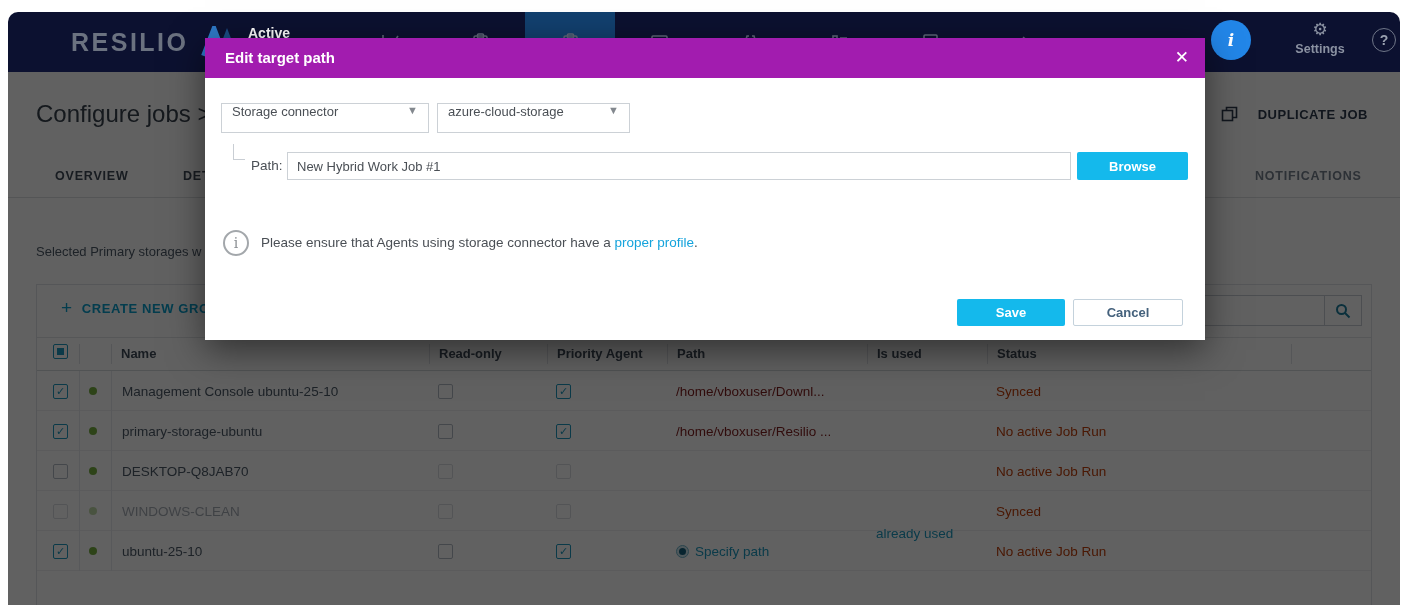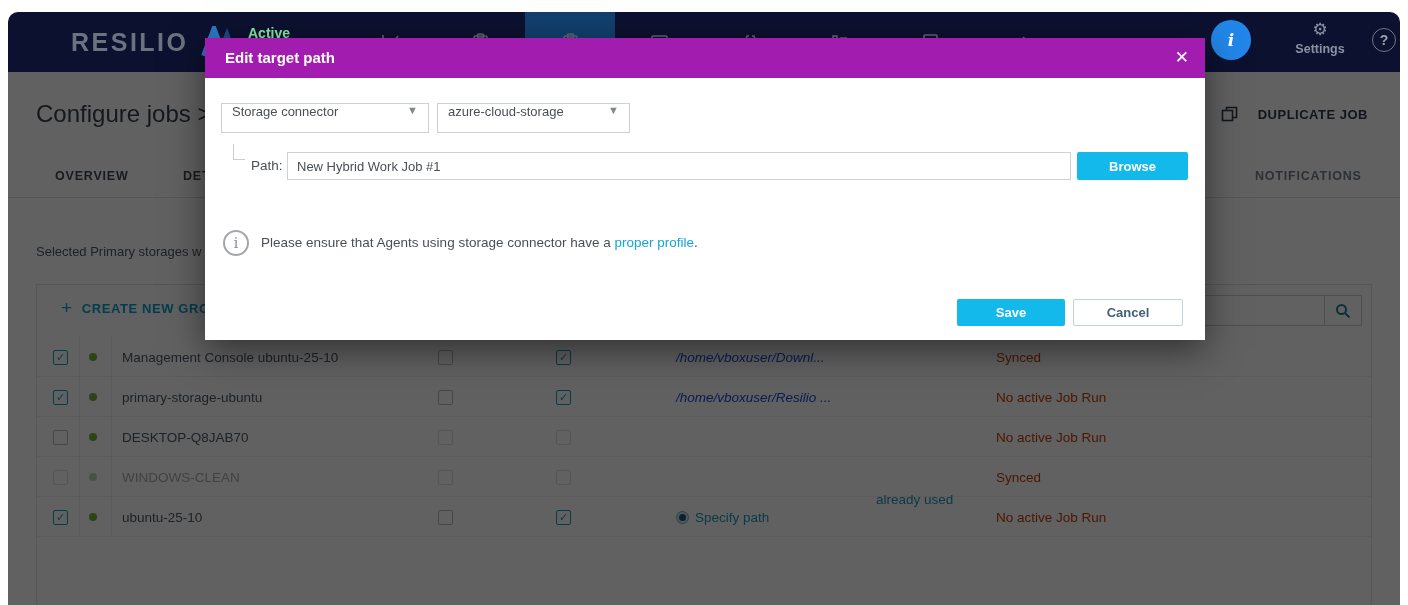--- a/index.html
+++ b/index.html
@@ -3,21 +3,21 @@
 <meta charset="utf-8">
 <style>
   * { margin:0; padding:0; box-sizing:border-box; }
   html,body { width:1408px; height:605px; background:#ffffff; font-family:"Liberation Sans", sans-serif; overflow:hidden; }
   .app { position:absolute; left:8px; top:12px; width:1392px; height:593px; border-radius:10px 10px 0 0; overflow:hidden; background:#ffffff; }
 
   
   .navbar { position:relative; height:60px; background:#0c1130; }
   .brand { position:absolute; left:28px; top:16px; font-size:25px; font-weight:bold; letter-spacing:2.5px; color:#6b7280;margin-left:35px; }
   .logo-mark { position:absolute; left:192px; top:14px; }
-  .product-label { position:absolute; left:240px; top:13px; font-size:14px; font-weight:bold; color:#86efac; }
+  .product-label { position:absolute; left:240px; top:13px; font-size:14px; font-weight:bold; color:#ffffff; }
   .nav-tabs { position:absolute; left:337px; top:0; height:60px; display:flex; }
   .nav-tab { width:90px; height:60px; display:flex; justify-content:center; padding-top:20px; }
   .nav-tab.active { background:#12406f; }
   .nav-tab svg { stroke:#5f6779; fill:none; stroke-width:1.6; }
   .info-btn { position:absolute; left:1203px; top:8px; width:40px; height:40px; border-radius:50%; background:#2286e8; color:#fff; display:flex; align-items:center; justify-content:center; font-family:"DejaVu Serif", serif; font-style:italic; font-weight:bold; font-size:17px; }
   .settings { position:absolute; left:1280px; top:8px; width:64px; text-align:center; color:#8b92a2; }
   .settings .gear { font-size:17px; line-height:20px; }
   .settings .lbl { font-size:12.5px; font-weight:bold; margin-top:2px; }
   .help-btn { position:absolute; left:1364px; top:16px; width:24px; height:24px; border:1.6px solid #6f7688; border-radius:50%; color:#9aa1b0; font-size:14px; font-weight:bold; display:flex; align-items:center; justify-content:center; }
 
@@ -50,21 +50,21 @@
   .trow .cell.c1, .trow .cell.c2 { border-left:1px solid #e8eaee; height:40px; }
   .trow .cell.c2 { padding-left:10px;text-align:right; }
   .trow.disabled .name { color:#a7adb6; }
   .dot { width:8px; height:8px; border-radius:50%; background:#76b041; }
   .trow.disabled .dot { opacity:.45; }
   .cb { width:15px; height:15px; border:1px solid #b4bcc4; border-radius:2px; background:#fff; display:flex; align-items:center; justify-content:center; font-size:11px; }
   .cb.checked { border-color:#1d9ac0; color:#1d9ac0; }
   .cb.indet { border-color:#1d9ac0; }
   .cb.indet::after { content:""; width:7px; height:7px; background:#1d9ac0; }
   .cb.faded { opacity:.5; }
-  .pathlink { font-style:italic; color:#1d4ed8; }
+  .pathlink { color:#7f1d1d; }
   .isused-link { color:#1d9ac0;margin-top:44px; }
   .radio-specify { display:flex; align-items:center; gap:6px; color:#1d9ac0; }
   .radio-dot { width:13px; height:13px; border-radius:50%; background:#cfe6ee; border:1px solid #6fb3c9; position:relative; }
   .radio-dot::after { content:""; position:absolute; left:2px; top:2px; width:7px; height:7px; border-radius:50%; background:#16607d; }
   .status-txt { color:#c2410c; }
 
   
   .dim { position:absolute; left:0; top:60px; width:1392px; height:533px; background:rgba(0,0,0,.62); z-index:40; }
 
   
@@ -191,20 +191,33 @@
         <div class="searchbox">
           <input type="text" value="" style="">
           <div class="search-btn">
             <svg width="16" height="16" viewBox="0 0 16 16">
               <circle cx="6.5" cy="6.5" r="4.5"></circle>
                 <path d="M10 10 L14.5 14.5"></path>
             </svg>
           </div>
         </div>
       </div>
+      <div class="tgrid thead" id="table-head">
+          <div class="cell">
+            <div class="cb indet"></div>
+          </div>
+          <div class="cell"></div>
+          <div class="cell">Name</div>
+          <div class="cell">Read-only</div>
+          <div class="cell">Priority Agent</div>
+          <div class="cell">Path</div>
+          <div class="cell">Is used</div>
+          <div class="cell">Status</div>
+          <div class="cell"></div>
+        </div>
       <div id="table-body">
           <div class="tgrid trow">
             <div class="cell c0">
               <div class="cb checked">✓</div>
             </div>
             <div class="cell c1">
               <div class="dot"></div>
             </div>
             <div class="cell c2">
               <span class="name">Management Console ubuntu-25-10</span>

